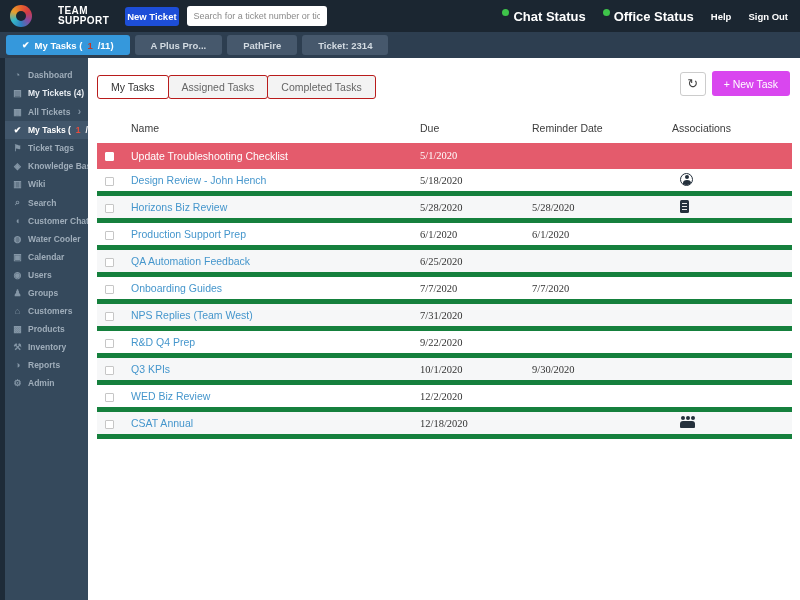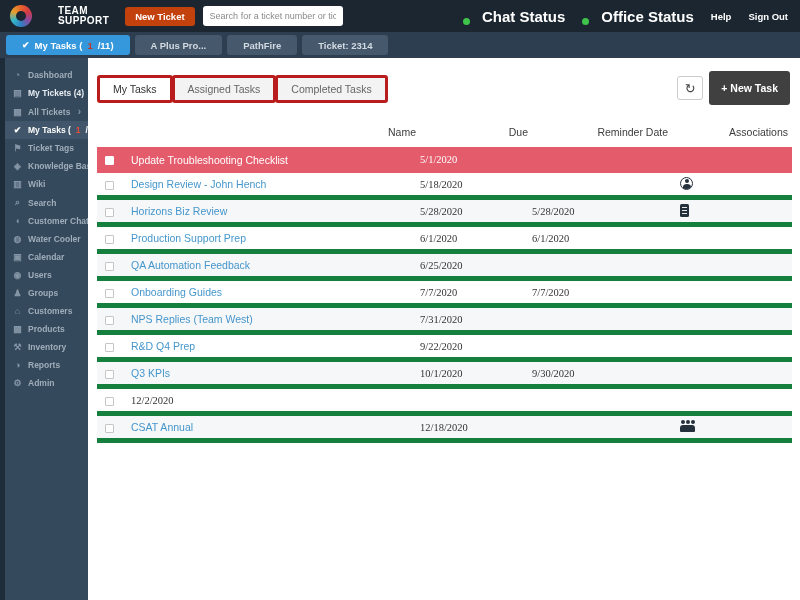--- a/index.html
+++ b/index.html
@@ -7,27 +7,27 @@
     font-family:"Liberation Sans", sans-serif; }
 
   
   .topbar { height:32px; background:#1b2631; display:flex; align-items:center; padding:0 12px 0 10px; }
   .logo { display:flex; align-items:center; gap:5px; }
   .logo-swirl { width:22px; height:22px; border-radius:50%; position:relative;
     background:conic-gradient(#e8632c,#d33a45,#8b4aa0,#2f7fc1,#35b8c9,#e8a02c,#e8632c); }
   .logo-swirl::after { content:''; position:absolute; left:6px; top:6px; width:10px; height:10px;
     border-radius:50%; background:#1b2631; }
   .logo-text { color:#fff; font-weight:bold; font-size:10px; line-height:1.05; letter-spacing:.4px;margin-left:21px; }
-  .btn-new-ticket { margin-left:16px; background:#c2410c; color:#fff; border:none; border-radius:3px;
-    font-size:9.5px; font-weight:bold; padding:4px 10px; cursor:pointer; }
+  .btn-new-ticket { margin-left:16px; background:#1d4ed8; color:#fff; border:none; border-radius:3px;
+    font-size:9.5px; font-weight:bold; padding:4px 2px; cursor:pointer; }
   .search-input { margin-left:8px; width:140px; height:20px; border:none; border-radius:3px;
     font-size:9px; padding:0 7px; color:#333; background:#fff; }
   .search-input::placeholder { color:#8a8a8a; }
   .topbar-right { margin-left:auto; display:flex; align-items:center; gap:17px; }
-  .status-item { display:flex; align-items:flex-end; gap:12px; color:#fff; font-size:15px; font-weight:bold; }
+  .status-item { display:flex; align-items:flex-start; gap:4px; color:#fff; font-size:13px; font-weight:bold; }
   .status-dot { width:7px; height:7px; border-radius:50%; background:#3ec44a; }
   .topbar-link { color:#fff; font-size:9.5px; font-weight:bold; text-decoration:none; }
 
   
   .tabbar { height:26px; background:#2d3e50; display:flex; align-items:center; gap:5px; padding:0 6px; }
   .top-tab { height:20px; display:flex; align-items:center; gap:5px; padding:0 16px; border-radius:3px;
     background:#46586c; color:#d3dbe2; font-size:9.5px; font-weight:bold; cursor:pointer; white-space:nowrap; }
   .top-tab.active { background:#3598dc; color:#fff; }
   .top-tab .chk { font-size:9px; }
   .top-tab .cnt { color:#e74c3c; }
@@ -44,32 +44,32 @@
   .side-item.bright { color:#e8edf2; }
   .side-item.active { background:#41566b; color:#fff; }
   .side-item.active .ico { color:#fff; }
   .side-item .cnt { color:#e74c3c; }
   .side-item .chev { margin-left:auto; color:#8496a6; font-size:10px; padding-right:3px; }
 
   
   .main { flex:1; background:#fff; padding:17px 8px 0 9px; position:relative; }
   .main-tabs { display:flex; }
   .main-tab { padding:5px 13px; font-size:10.5px; color:#666; background:#f3f3f3;
-    border:3px solid #b91c1c; margin-right:-1px; border-radius:3px; cursor:pointer; }
+    border:1px solid #b91c1c; margin-right:-1px; border-radius:3px; cursor:pointer; }
   .main-tab.active { background:#fff; color:#333; z-index:1; }
   .main-controls { position:absolute; right:10px; top:13px; display:flex; align-items:center; gap:6px; }
   .btn-refresh { width:26px; height:24px; background:#fff; border:1px solid #ccc; border-radius:3px;
     font-size:13px; color:#444; cursor:pointer; line-height:1; }
-  .btn-new-task { height:34px; background:#404040; color:#fff; border:none; border-radius:3px;
-    font-size:10.5px; font-weight:bold; padding:0 12px; cursor:pointer; }
+  .btn-new-task { height:25px; background:#d946ef; color:#fff; border:none; border-radius:3px;
+    font-size:10.5px; font-weight:normal; padding:0 12px; cursor:pointer; }
 
   
   .task-table { margin-top:16px; }
   .trow, .thead { display:grid; grid-template-columns:34px 1fr 112px 140px 120px; align-items:center; }
-  .thead { padding:7px 0 9px 0; color:#3c3c3c; font-size:10.5px;text-align:right; }
+  .thead { padding:7px 0 9px 0; color:#3c3c3c; font-size:10.5px; }
   .thead .hc { padding-right:4px; }
   .trow { height:27px; border-bottom:5px solid #15803d; font-size:10.5px; background:#fff; }
   .trow.alt { background:#f6f7f8; }
   .trow.overdue { background:#e45b6c; border-bottom:1px solid #e45b6c; height:26px; }
   .c-check { padding-left:8px; }
   .checkbox { display:inline-block; width:9px; height:9px; border:1px solid #c6c6c6; border-radius:1px;
     background:#fff; cursor:pointer; vertical-align:middle; }
   .overdue .checkbox { background:#fff; border-color:#fff; }
   .c-name { color:#4596cc; text-decoration:none; cursor:pointer; }
   .overdue .c-name, .overdue .c-due { color:#fff; }
@@ -344,20 +344,21 @@
         <div class="trow alt">
           <span class="cell c-check"><span class="checkbox"></span></span>
           <a class="cell c-name">Q3 KPIs</a>
           <span class="cell c-due">10/1/2020</span>
           <span class="cell c-rem">9/30/2020</span>
           <span class="cell c-assoc"></span>
         </div>
 
         <div class="trow">
           <span class="cell c-check"><span class="checkbox"></span></span>
+          <a class="cell c-name">WED Biz Review</a>
           <span class="cell c-due">12/2/2020</span>
           <span class="cell c-rem"></span>
           <span class="cell c-assoc"></span>
         </div>
 
         <div class="trow alt">
           <span class="cell c-check"><span class="checkbox"></span></span>
           <a class="cell c-name">CSAT Annual</a>
           <span class="cell c-due">12/18/2020</span>
           <span class="cell c-rem"></span>

